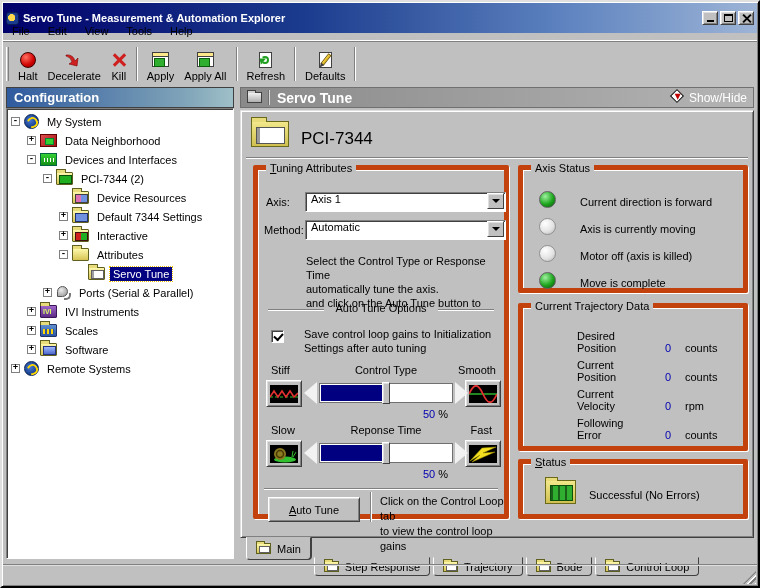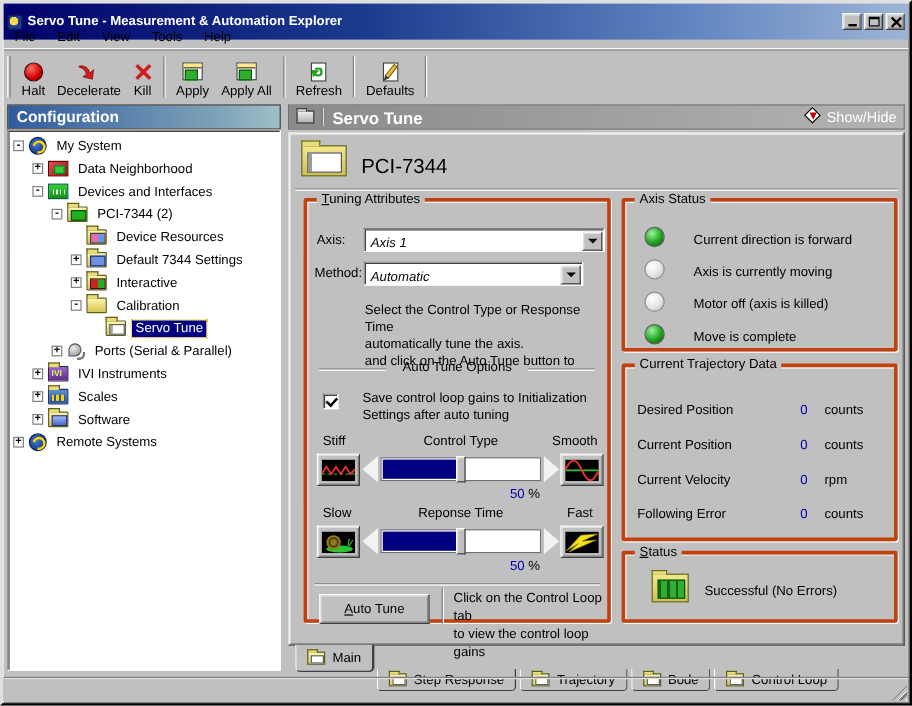--- a/index.html
+++ b/index.html
@@ -125,32 +125,32 @@
   .bigfolder { position:absolute; left:10px; top:10px; width:38px; height:26px;
     background:linear-gradient(180deg,#f2e88a,#cfc050); border:1px solid #6a6a1a; }
   .bigfolder::before { content:""; position:absolute; top:-5px; left:-1px; width:14px; height:4px;
     background:#e8dc7a; border:1px solid #6a6a1a; border-bottom:none; }
   .bigfolder::after { content:""; position:absolute; left:4px; top:5px; width:27px; height:15px;
     background:#fff; border:1px solid #555; box-shadow:inset 3px 0 0 #9a9a9a; }
   .devname { position:absolute; left:60px; top:18px; font-size:17px; }
   .hsep { position:absolute; left:5px; right:5px; top:46px; border-top:1px solid #808080; border-bottom:1px solid #fff; }
 
   
-  .group { position:absolute; border:3px solid #c2410c; border-radius:2px;
+  .group { position:absolute; border:5px solid #c2410c; border-radius:2px;
     box-shadow:1px 1px 0 #fff, inset 1px 1px 0 #fff;padding-left:36px; }
   .glabel { position:absolute; top:-8px; left:8px; background:#c0c0c0; padding:0 4px; }
   #g-tuning { left:12px; top:54px; width:256px; height:354px; }
   #g-axis { left:277px; top:54px; width:230px; height:128px; }
   #g-traj { left:277px; top:192px; width:230px; height:148px; }
   #g-status { left:277px; top:348px; width:230px; height:60px; }
 
   
   .flabel { position:absolute; }
   .combo { position:absolute; height:20px; background:#fff; border:1px solid; border-color:#808080 #fff #fff #808080;
-    box-shadow:inset 1px 1px 0 #404040; display:flex; align-items:flex-end;font-style:italic; }
+    box-shadow:inset 1px 1px 0 #404040; display:flex; align-items:flex-start; }
   .combo-text { flex:1; padding:0 5px; }
   .combo-btn { width:17px; height:16px; margin-right:1px; flex:none; display:flex; align-items:center; justify-content:center;
     background:#c0c0c0; border:1px solid; border-color:#fff #404040 #404040 #fff; box-shadow:inset 1px 1px 0 #dfdfdf; }
   .arr-down { width:0; height:0; border-left:4px solid transparent; border-right:4px solid transparent; border-top:4px solid #000; }
   .helptext { position:absolute; left:48px; top:84px; line-height:14px; }
   .optrow { position:absolute; left:0; right:0; top:132px; text-align:center; }
   .optline { position:absolute; top:139px; width:56px; border-top:1px solid #808080; border-bottom:1px solid #fff; }
   .optline.l { left:10px; } .optline.r { right:10px; }
   .cb { position:absolute; left:13px; top:160px; width:13px; height:13px; background:#fff;
     border:1px solid; border-color:#808080 #fff #fff #808080; box-shadow:inset 1px 1px 0 #404040; }
@@ -186,21 +186,21 @@
 
   
   .ledcol { position:absolute; left:16px; top:20px; right:8px; display:flex; flex-direction:column; gap:9px; }
   .ledrow { display:flex; align-items:flex-end; height:18px; }
   .led { width:17px; height:17px; border-radius:50%; flex:none; margin-right:24px; }
   .led.on { background:radial-gradient(circle at 35% 30%,#9ff09f,#1da51d 55%,#0a4f0a); border:1px solid #606060; }
   .led.off { background:radial-gradient(circle at 35% 30%,#ffffff,#e4e4e4 55%,#b4b4b4); border:1px solid #909090; }
 
   
   .trjcol { position:absolute; left:10px; right:6px; top:30px; display:flex; flex-direction:column; gap:13px; }
-  .trjrow { display:flex; align-items:flex-start; height:16px; }
+  .trjrow { display:flex; align-items:flex-end; height:16px;margin-left:44px; }
   .tr-label { flex:1; }
   .tr-val { width:26px; text-align:right; color:#0000b0; }
   .tr-unit { width:52px; margin-left:14px; }
 
   
   .stfolder { position:absolute; left:22px; top:16px; width:31px; height:24px;
     background:linear-gradient(180deg,#f2e88a,#cfc050); border:1px solid #6a6a1a; }
   .stfolder::before { content:""; position:absolute; top:-4px; left:-1px; width:11px; height:3px;
     background:#e8dc7a; border:1px solid #6a6a1a; border-bottom:none; }
   .stfolder::after { content:""; position:absolute; left:4px; top:4px; width:21px; height:14px;
@@ -343,21 +343,21 @@
       <span class="tlabel">Default 7344 Settings</span>
     </div>
     <div class="trow lvl3">
       <span class="exp">+</span>
       <span class="ti tif ti-interactive"></span>
       <span class="tlabel">Interactive</span>
     </div>
     <div class="trow lvl3">
       <span class="exp">-</span>
       <span class="ti tif"></span>
-      <span class="tlabel">Calibration</span>
+      <span class="tlabel">Attributes</span>
     </div>
     <div class="trow lvl4">
       <span class="exp"></span>
       <span class="ti tif ti-servo"></span>
       <span class="tlabel sel">Servo Tune</span>
     </div>
     <div class="trow lvl2">
       <span class="exp">+</span>
       <span class="ti ti-ports"></span>
       <span class="tlabel">Ports (Serial &amp; Parallel)</span>
@@ -404,21 +404,21 @@
 
       <span class="flabel" style="left:8px;top:26px">Axis:</span>
       <span class="combo" style="left:47px;top:22px;width:201px">
         <span class="combo-text">Axis 1</span>
         <span class="combo-btn">
             <span class="arr-down"></span>
           </span>
       </span>
 
       <span class="flabel" style="left:6px;top:54px">Method:</span>
-      <span class="combo" style="left:47px;top:50px;width:183px">
+      <span class="combo" style="left:47px;top:50px;width:201px">
         <span class="combo-text">Automatic</span>
         <span class="combo-btn">
             <span class="arr-down"></span>
           </span>
       </span>
 
       <div class="helptext">
         <div>Select the Control Type or Response Time</div>
         <div>automatically tune the axis.</div>
         <div>and click on the Auto Tune button to</div>

